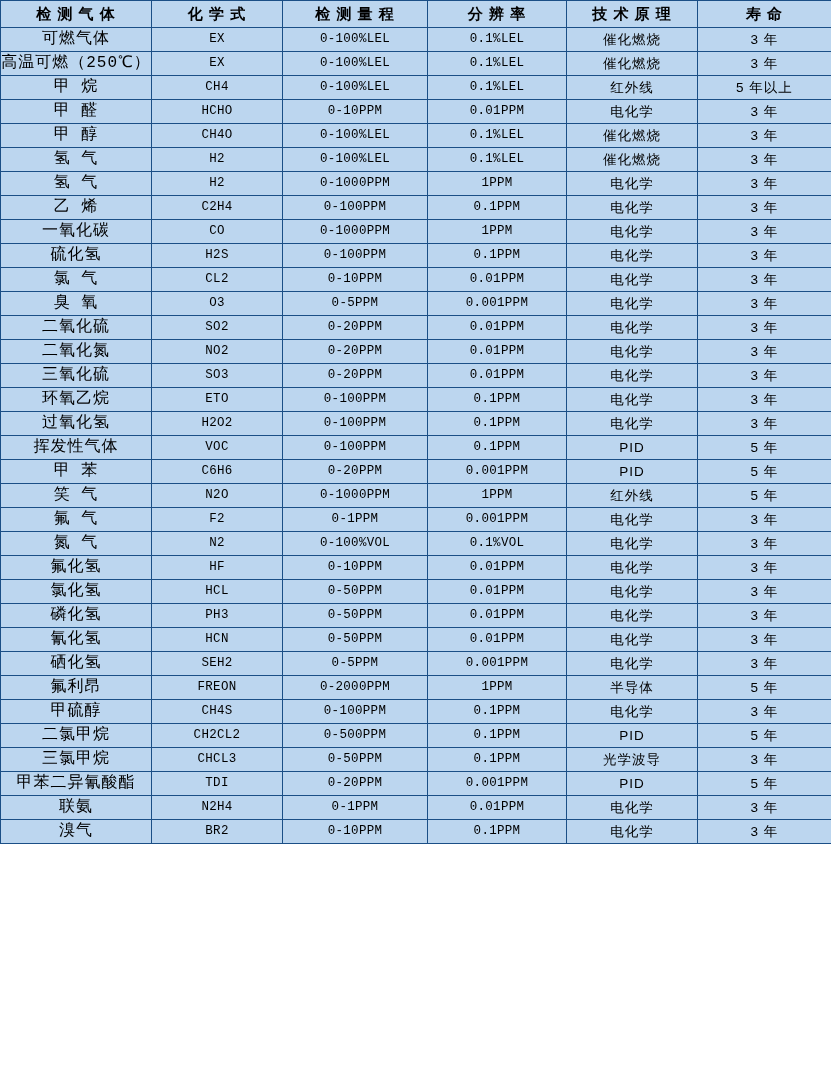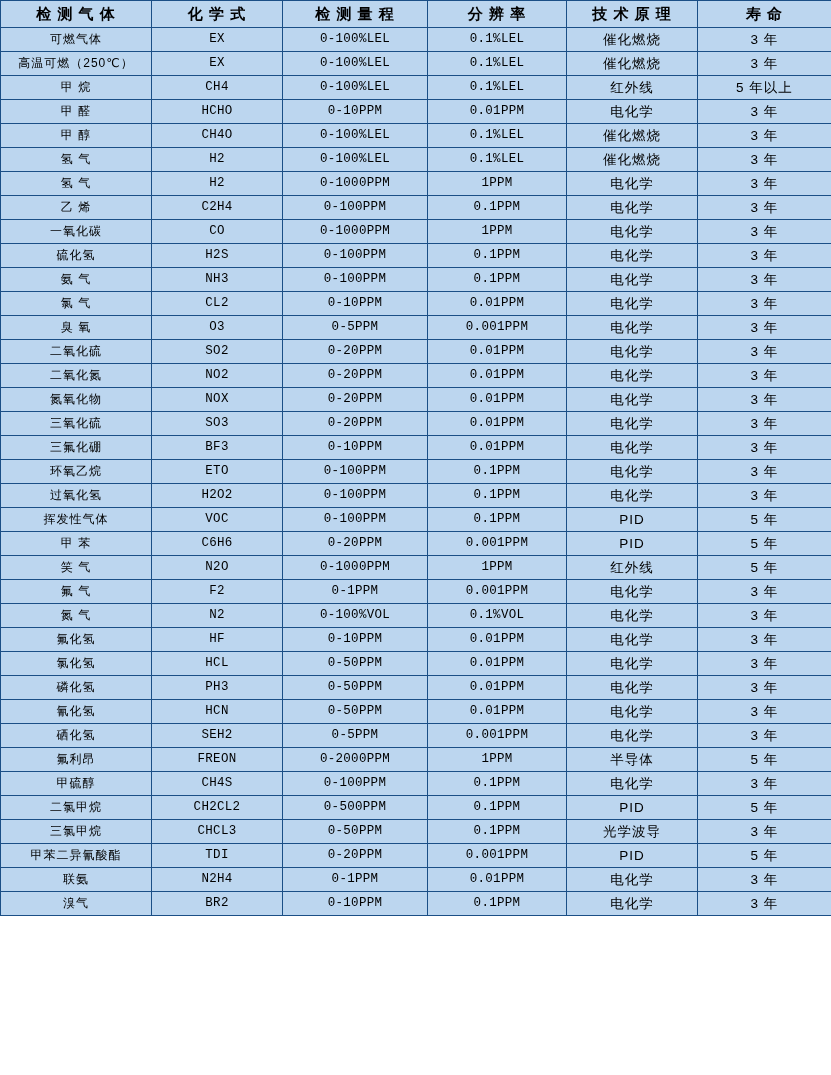--- a/index.html
+++ b/index.html
@@ -40,22 +40,23 @@
     height: 26px;
     line-height: 26px;
     font-size: 15px;
     font-weight: bold;
     letter-spacing: 1px;
   }
   table.gas-table tbody td {
     font-size: 13.5px;
   }
   table.gas-table tbody td.col-name {
-    font-size: 12px;
+    font-size: 16px;
     letter-spacing: 1px;
+    font-family: Liberation Mono, monospace;
   }
   table.gas-table tbody td.col-formula,
   table.gas-table tbody td.col-range,
   table.gas-table tbody td.col-res {
     font-family: "Liberation Mono", "DejaVu Sans Mono", monospace;
     font-size: 12.5px;
     letter-spacing: 0.3px;
   }
   table.gas-table tbody td.col-principle,
   table.gas-table tbody td.col-life {
@@ -160,28 +161,20 @@
       </tr>
       <tr>
         <td class="col-name">硫化氢</td>
         <td class="col-formula">H2S</td>
         <td class="col-range">0-100PPM</td>
         <td class="col-res">0.1PPM</td>
         <td class="col-principle">电化学</td>
         <td class="col-life">3 年</td>
       </tr>
       <tr>
-        <td class="col-name">氨 气</td>
-        <td class="col-formula">NH3</td>
-        <td class="col-range">0-100PPM</td>
-        <td class="col-res">0.1PPM</td>
-        <td class="col-principle">电化学</td>
-        <td class="col-life">3 年</td>
-      </tr>
-      <tr>
         <td class="col-name">氯 气</td>
         <td class="col-formula">CL2</td>
         <td class="col-range">0-10PPM</td>
         <td class="col-res">0.01PPM</td>
         <td class="col-principle">电化学</td>
         <td class="col-life">3 年</td>
       </tr>
       <tr>
         <td class="col-name">臭 氧</td>
         <td class="col-formula">O3</td>
@@ -200,39 +193,23 @@
       </tr>
       <tr>
         <td class="col-name">二氧化氮</td>
         <td class="col-formula">NO2</td>
         <td class="col-range">0-20PPM</td>
         <td class="col-res">0.01PPM</td>
         <td class="col-principle">电化学</td>
         <td class="col-life">3 年</td>
       </tr>
       <tr>
-        <td class="col-name">氮氧化物</td>
-        <td class="col-formula">NOX</td>
-        <td class="col-range">0-20PPM</td>
-        <td class="col-res">0.01PPM</td>
-        <td class="col-principle">电化学</td>
-        <td class="col-life">3 年</td>
-      </tr>
-      <tr>
         <td class="col-name">三氧化硫</td>
         <td class="col-formula">SO3</td>
         <td class="col-range">0-20PPM</td>
-        <td class="col-res">0.01PPM</td>
-        <td class="col-principle">电化学</td>
-        <td class="col-life">3 年</td>
-      </tr>
-      <tr>
-        <td class="col-name">三氟化硼</td>
-        <td class="col-formula">BF3</td>
-        <td class="col-range">0-10PPM</td>
         <td class="col-res">0.01PPM</td>
         <td class="col-principle">电化学</td>
         <td class="col-life">3 年</td>
       </tr>
       <tr>
         <td class="col-name">环氧乙烷</td>
         <td class="col-formula">ETO</td>
         <td class="col-range">0-100PPM</td>
         <td class="col-res">0.1PPM</td>
         <td class="col-principle">电化学</td>

